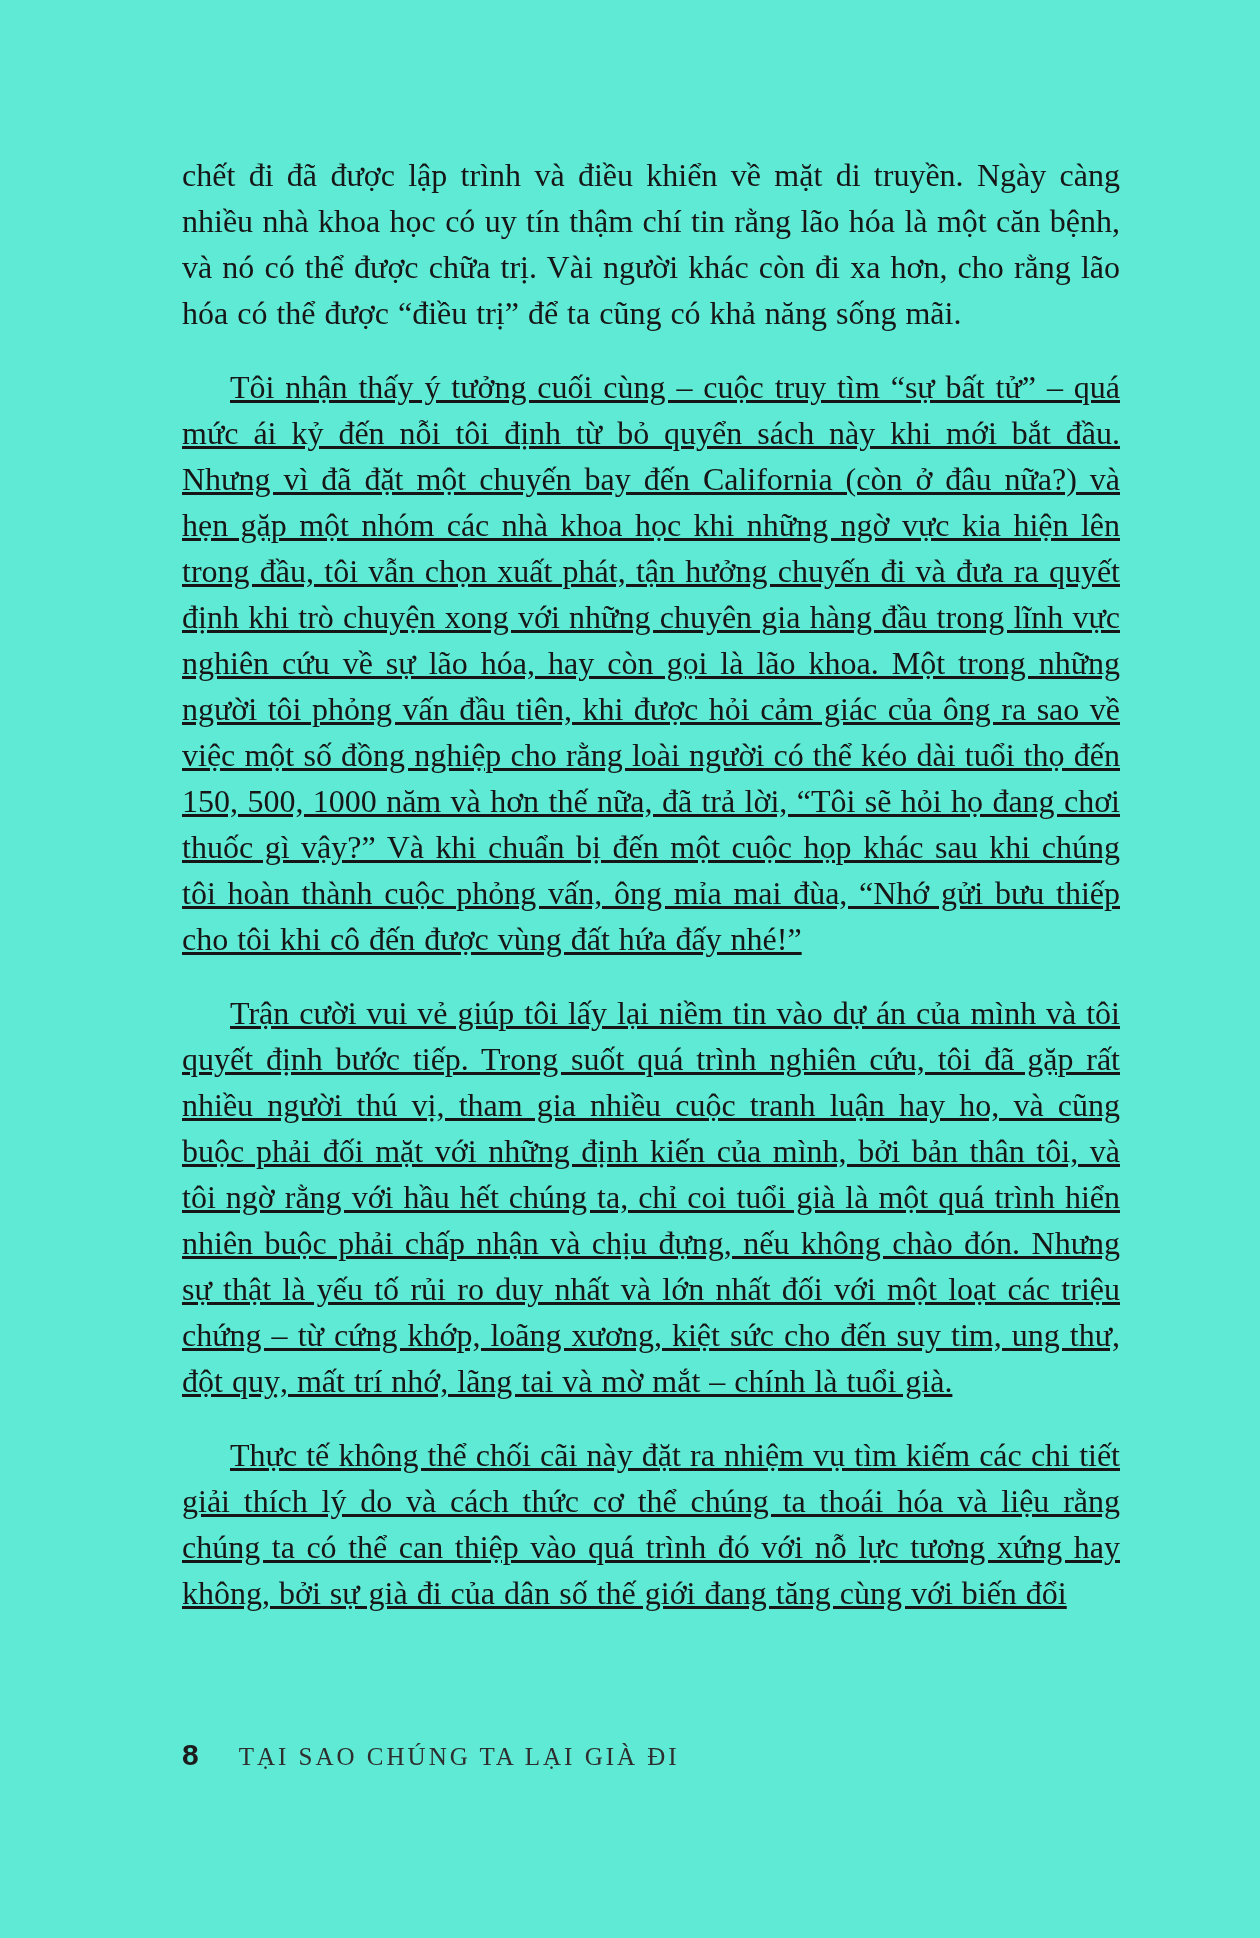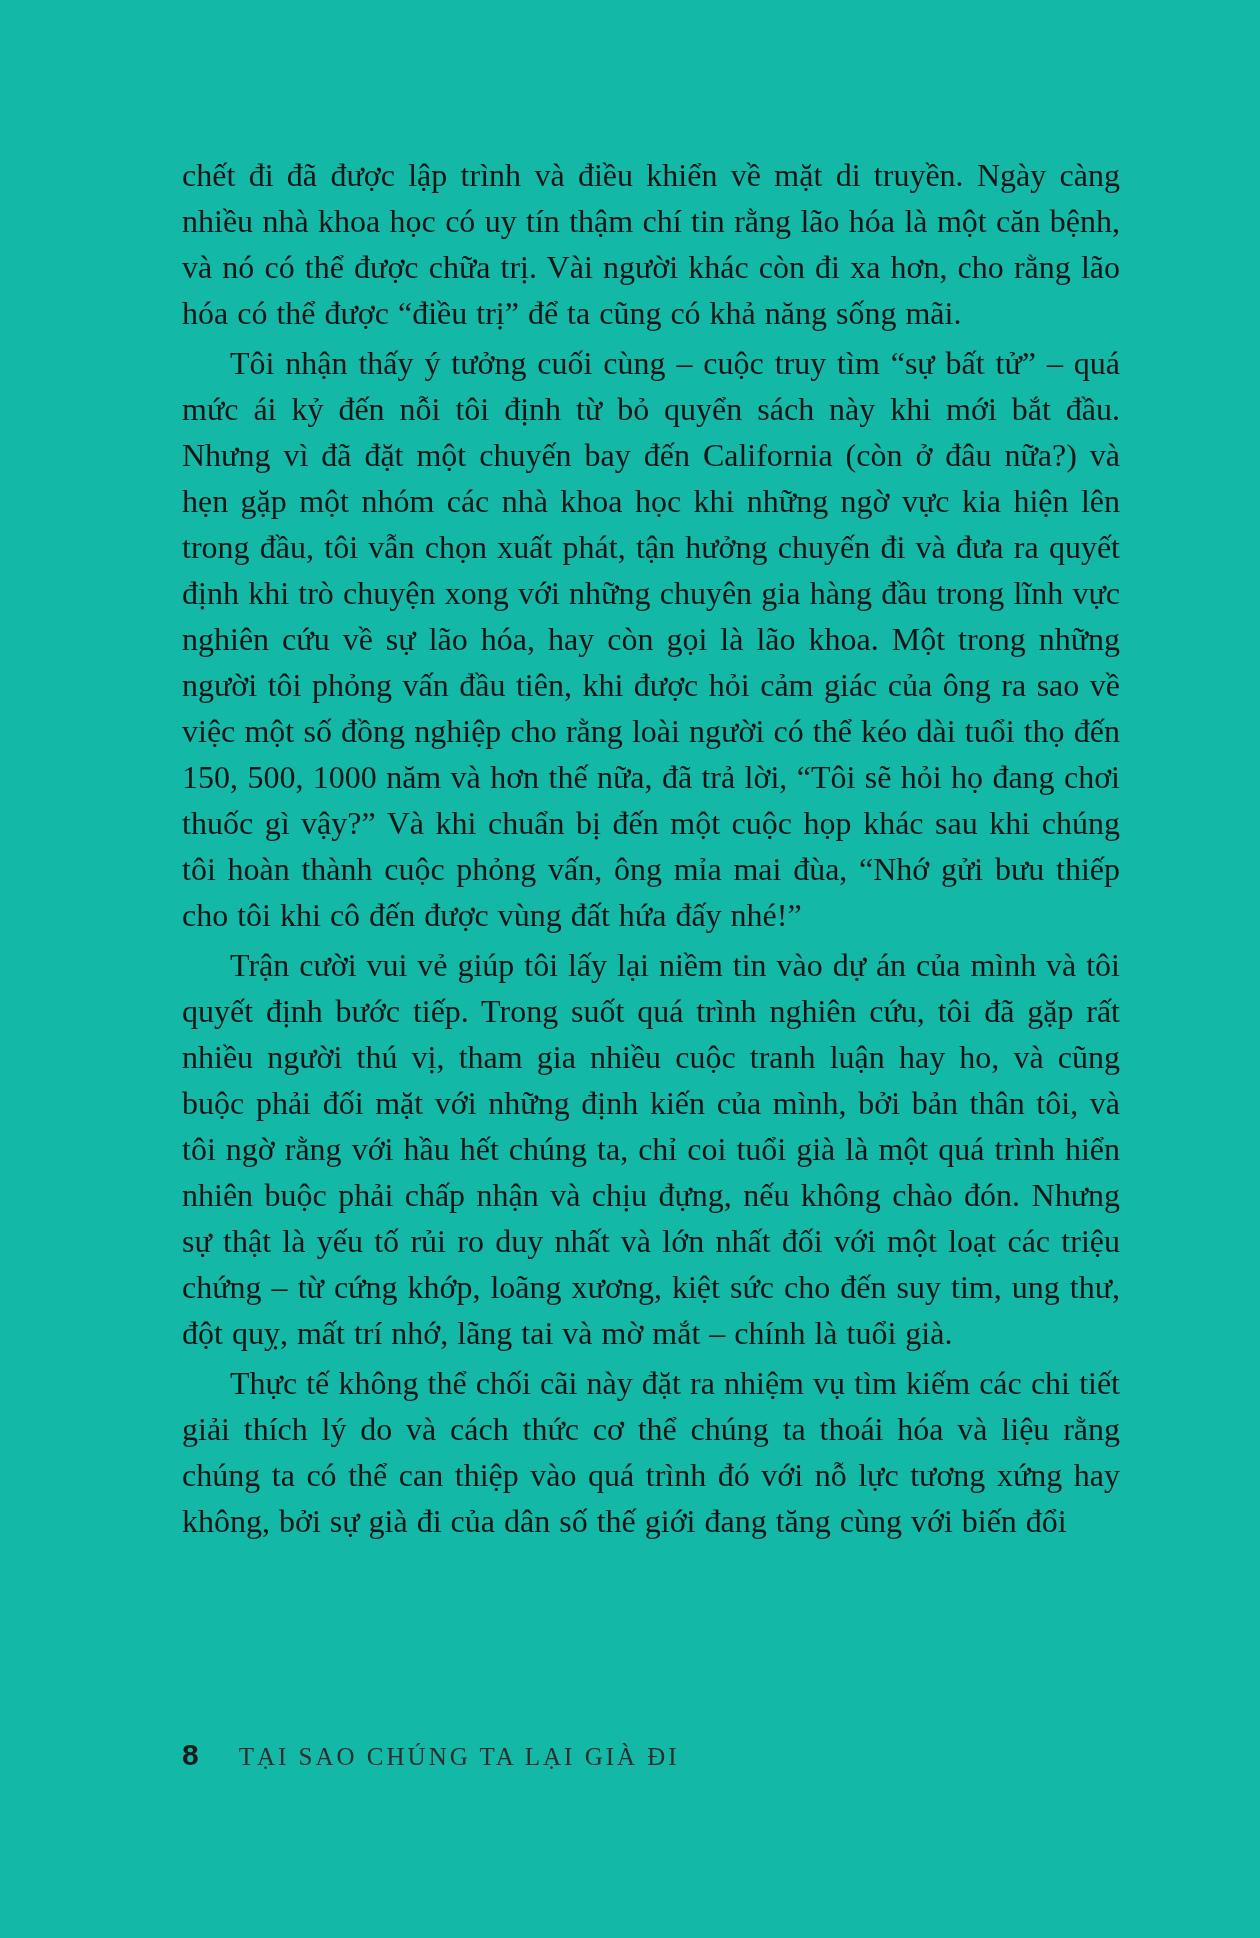--- a/index.html
+++ b/index.html
@@ -5,42 +5,43 @@
 <style>
   html, body {
     margin: 0;
     padding: 0;
     background: #ffffff;
   }
   .page {
     position: relative;
     width: 1260px;
     height: 1938px;
-    background: #14b8a6;
+    background: #5eead4;
     overflow: hidden;
     font-family: "Liberation Serif", "DejaVu Serif", serif;
   }
   .text-block {
     position: absolute;
     left: 182px;
     top: 152px;
     width: 938px;
     color: #161616;
   }
   .para {
     margin: 0;
     font-size: 32px;
     line-height: 46px;
     text-align: justify;
     text-justify: inter-word;
     letter-spacing: 0px;
     word-spacing: 1px;
   }
   .para + .para {
-    margin-top: 4px;
+    margin-top: 28px;
+    text-decoration: underline;
   }
   .para.indent {
     text-indent: 48px;
   }
   .page-footer {
     position: absolute;
     left: 182px;
     top: 1738px;
     display: flex;
     align-items: baseline;

